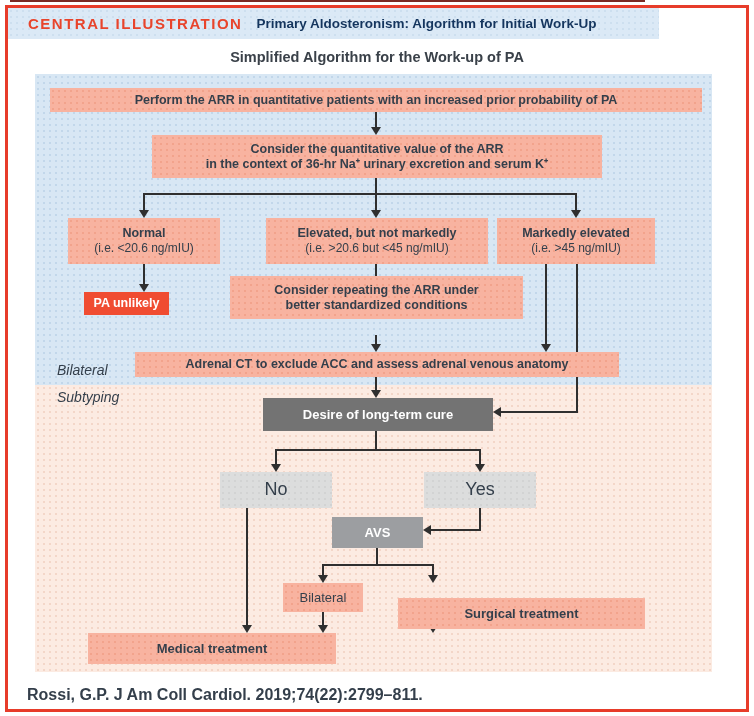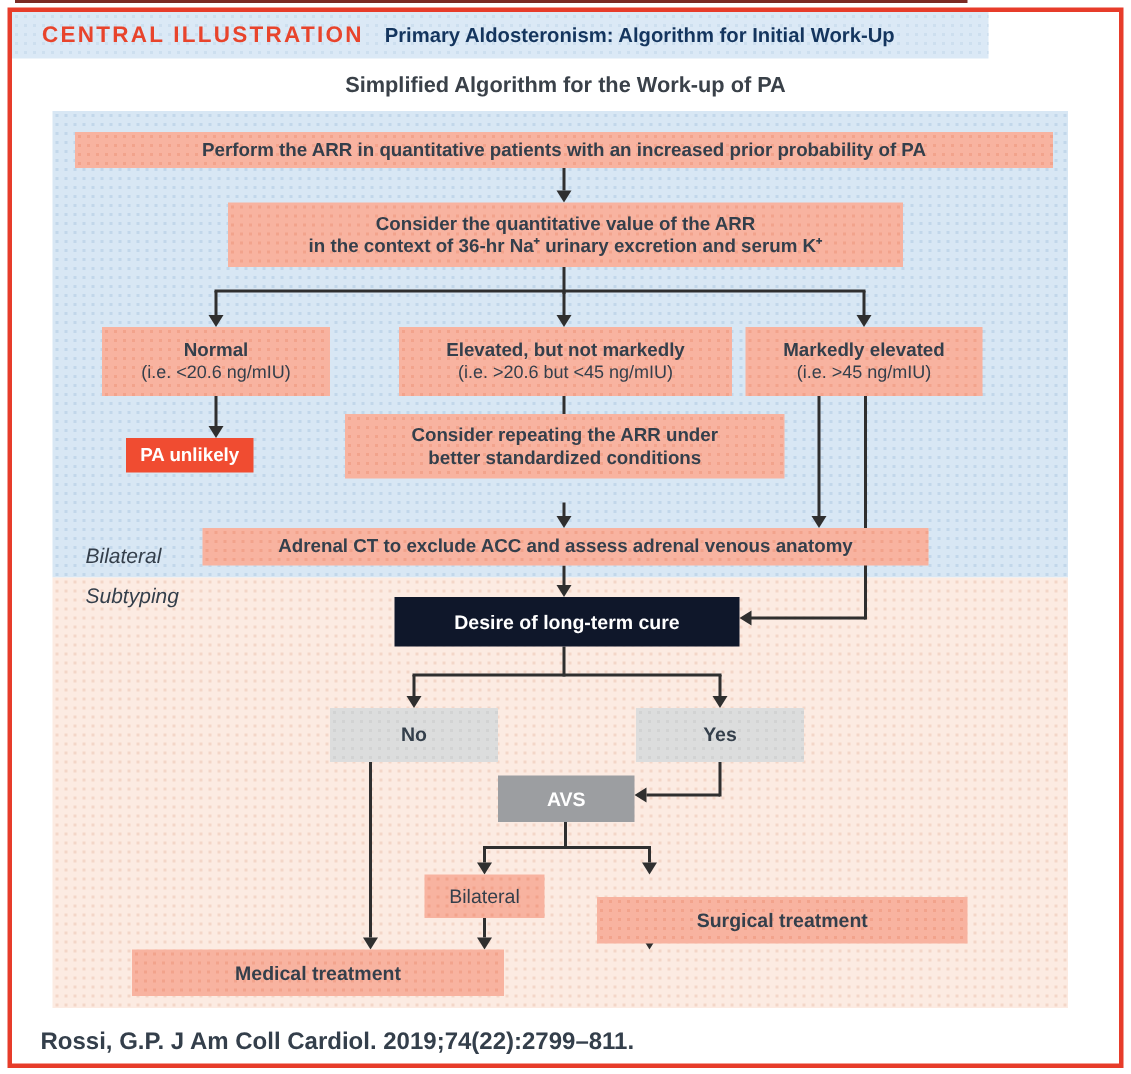--- a/index.html
+++ b/index.html
@@ -33,25 +33,25 @@
   
   .node { position:absolute; box-sizing:border-box; display:flex; flex-direction:column;
     align-items:center; justify-content:center; text-align:center; z-index:2;
     font-size:12.5px; line-height:1.2; }
   .salmon { background-color:#f8b3a0;
     background-image:radial-gradient(#f2a38c 1px, transparent 1px); background-size:6px 6px; }
   .bold { font-weight:bold; }
   .light { font-weight:normal; }
   .node .detail { font-weight:normal; font-size:12px; }
   #node-pa-unlikely { background:#f04c31; color:#ffffff; font-weight:bold; }
-  #node-desire { background:#0f172a; color:#ffffff; font-weight:bold; font-size:13px; }
+  #node-desire { background:#737373; color:#ffffff; font-weight:bold; font-size:13px; }
   #node-avs { background:#9c9ea1; color:#ffffff; font-weight:bold; font-size:13px; }
   .graybox { background-color:#dcdddd;
     background-image:radial-gradient(#d2d3d3 1px, transparent 1px); background-size:6px 6px;
-    font-weight:bold; font-size:13px;text-align:right; }
+    font-weight:normal; font-size:18px;text-align:right; }
   
   .vl { position:absolute; width:2px; background:#2f2f2f; z-index:1; }
   .hl { position:absolute; height:2px; background:#2f2f2f; z-index:1; }
   .ah-d { position:absolute; width:0; height:0; border-left:5px solid transparent;
     border-right:5px solid transparent; border-top:8px solid #2f2f2f; z-index:1; }
   .ah-l { position:absolute; width:0; height:0; border-top:5px solid transparent;
     border-bottom:5px solid transparent; border-right:8px solid #2f2f2f; z-index:1; }
   
   #footer-citation { position:absolute; left:27px; top:686px; font-size:16px; font-weight:bold; color:#343f4b; }
 </style>

